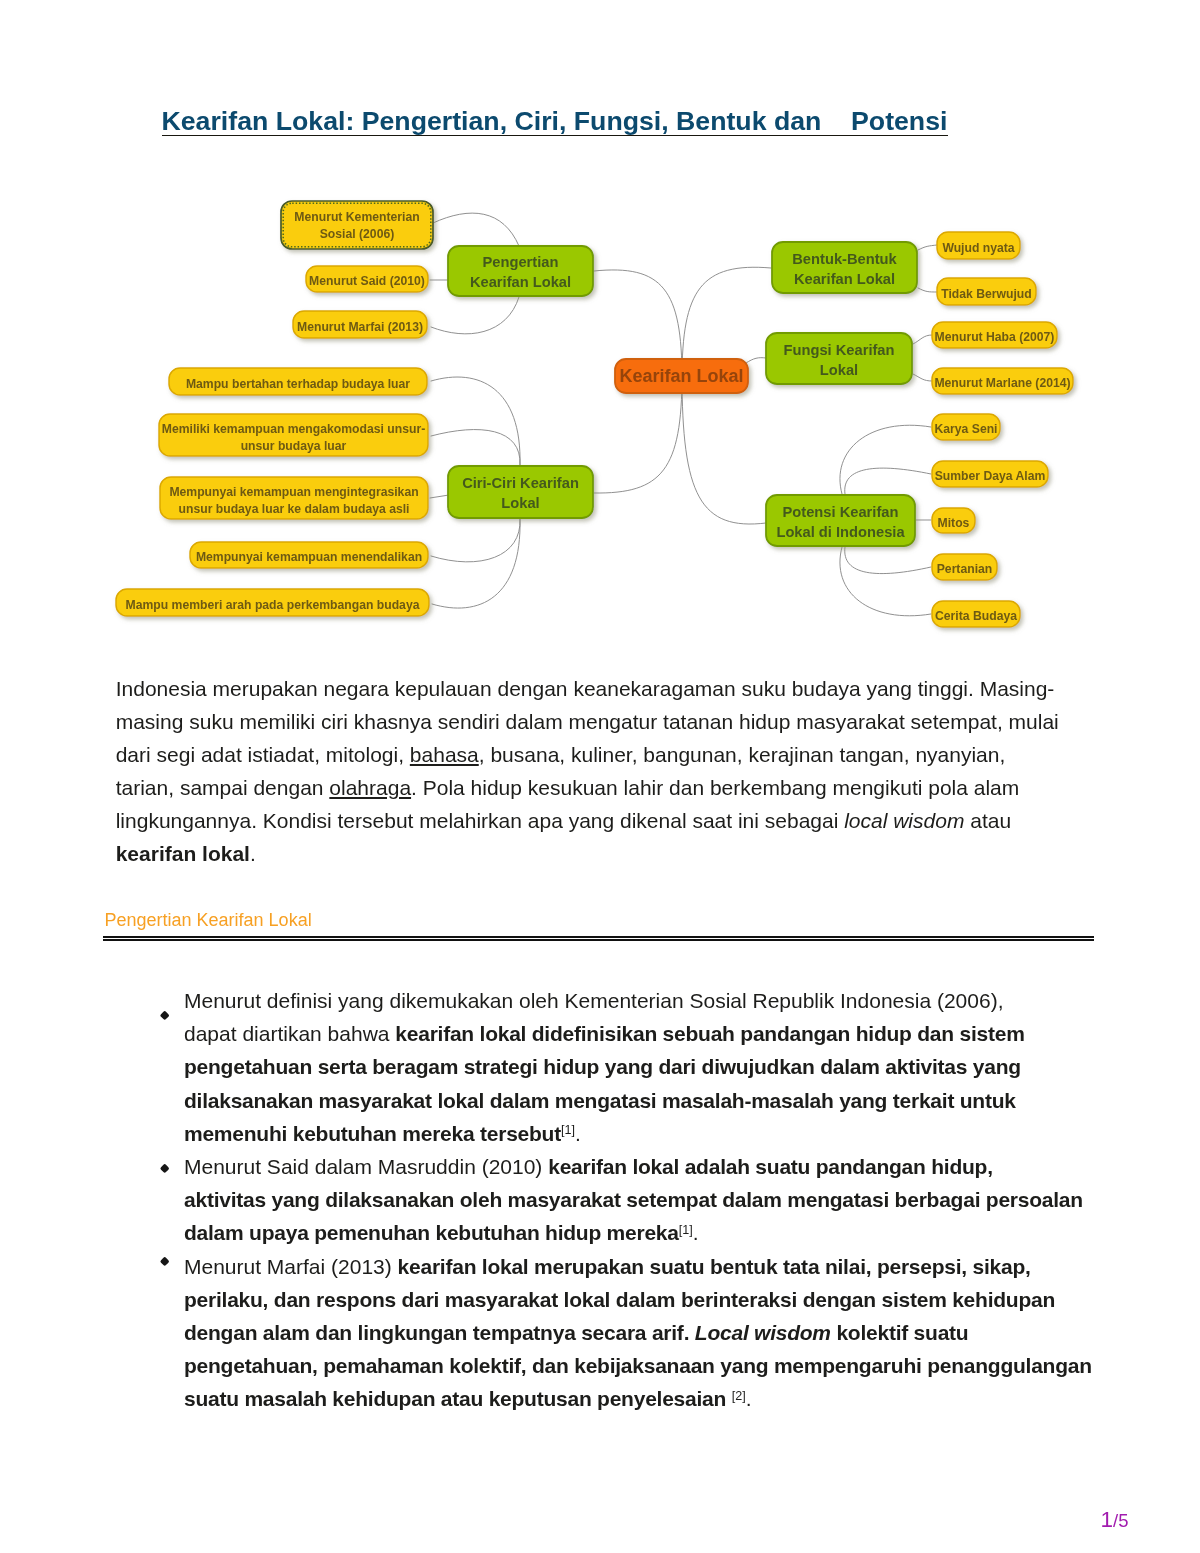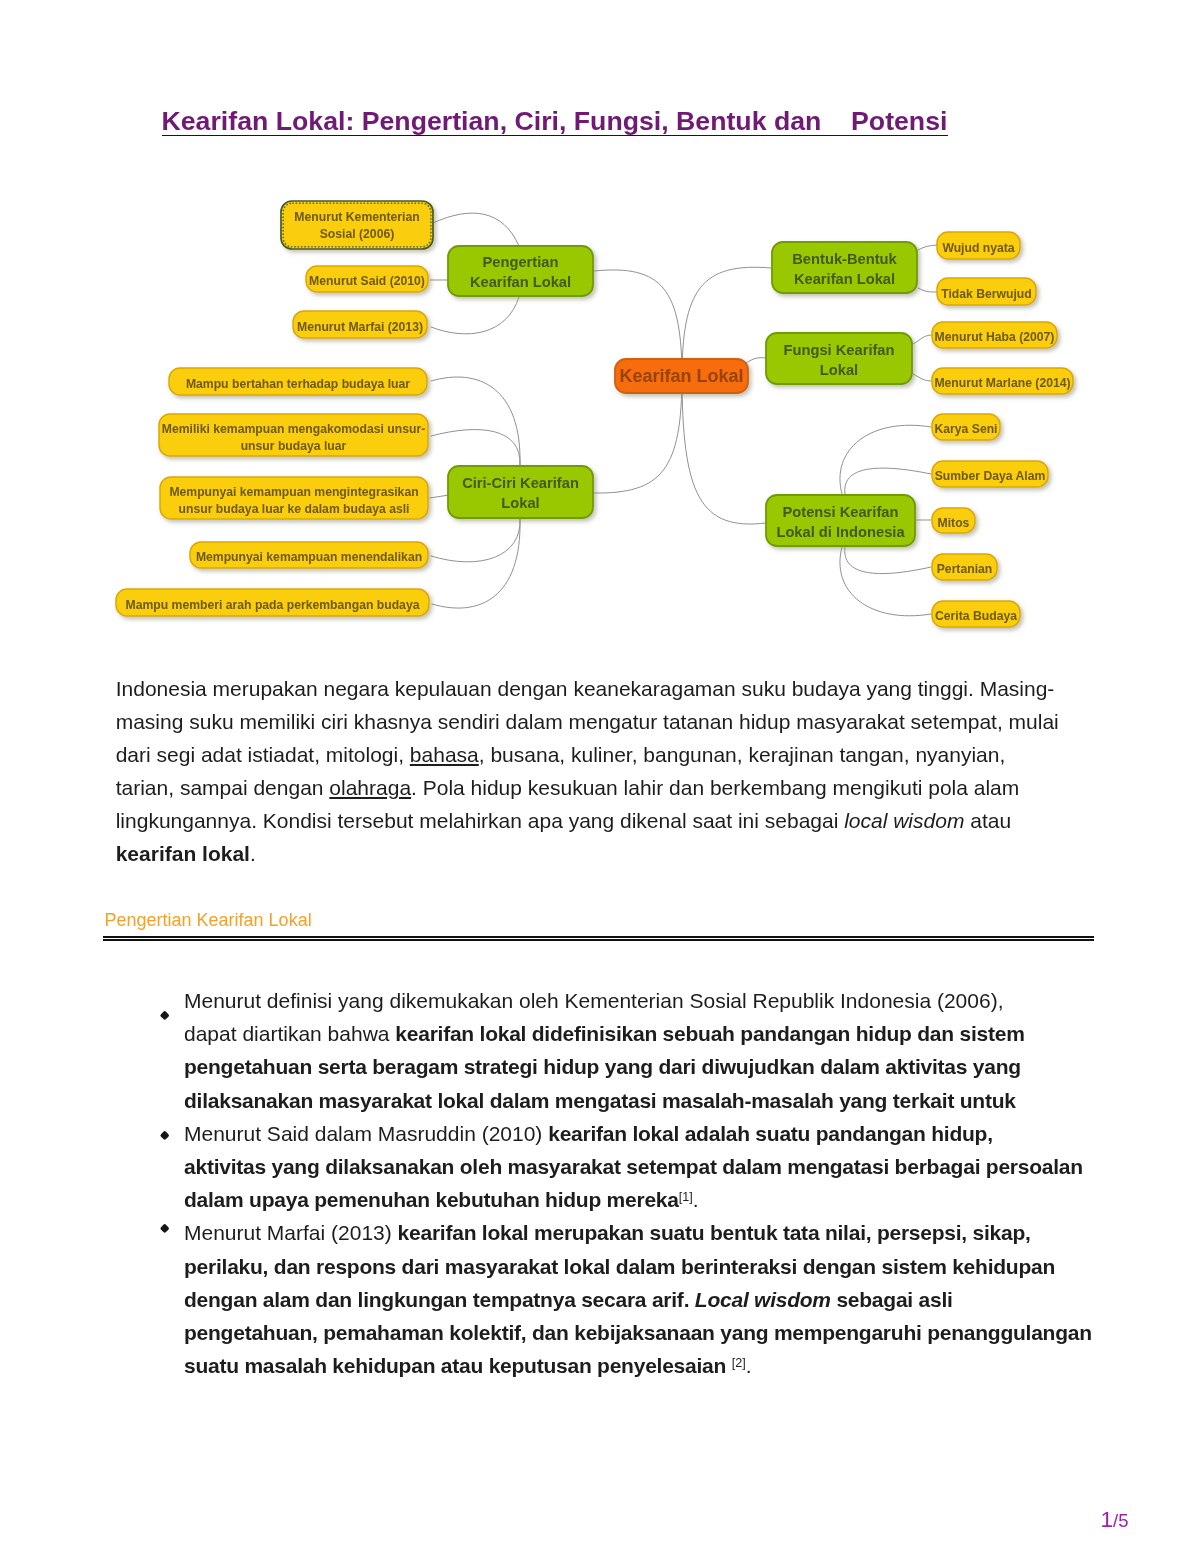--- a/index.html
+++ b/index.html
@@ -1,19 +1,19 @@
 <!DOCTYPE html>
 <html><head>
 <meta charset="utf-8">
 <style>
   html,body{margin:0;padding:0;}
   body{width:1200px;height:1553px;background:#ffffff;font-family:"Liberation Sans",sans-serif;overflow:hidden;}
   .page{position:relative;width:1200px;height:1553px;background:#fff;}
 
-  #doc-title{position:absolute;left:161.5px;top:106px;width:920px;font-size:26.7px;font-weight:bold;color:#701a75;white-space:pre;}
+  #doc-title{position:absolute;left:161.5px;top:106px;width:920px;font-size:26.7px;font-weight:bold;color:#0c4a6e;white-space:pre;}
   #doc-title span.u{position:relative;}
   .tu{position:absolute;left:161.5px;top:134.7px;width:786px;height:1.6px;background:#19170f;}
 
   #mindmap{position:absolute;left:110px;top:186px;width:985px;height:460px;}
 
   .para{position:absolute;left:115.7px;top:672px;width:948px;font-size:21px;line-height:33px;color:#1d1d1b;}
   .para b{font-weight:bold;}
   .para i{font-style:italic;}
   .para u{text-decoration:underline;text-underline-offset:2px;margin-top:20px;}
 
@@ -192,36 +192,37 @@
     </div>
 
   <ul id="bullets">
     <li>
         <span class="bl">•</span>
         <span class="lw">
           <span class="row"><span>Menurut definisi yang dikemukakan oleh Kementerian Sosial Republik Indonesia (2006),</span></span>
           <span class="row"><span>dapat diartikan bahwa </span><b>kearifan lokal didefinisikan sebuah pandangan hidup dan sistem</b></span>
           <span class="row"><b>pengetahuan serta beragam strategi hidup yang dari diwujudkan dalam aktivitas yang</b></span>
           <span class="row"><b>dilaksanakan masyarakat lokal dalam mengatasi masalah-masalah yang terkait untuk</b></span>
+          <span class="row"><b>memenuhi kebutuhan mereka tersebut</b><sup>[1]</sup><span>.</span></span>
         </span>
       </li>
     <li>
         <span class="bl">•</span>
         <span class="lw">
           <span class="row"><span>Menurut Said dalam Masruddin (2010) </span><b>kearifan lokal adalah suatu pandangan hidup,</b></span>
           <span class="row"><b>aktivitas yang dilaksanakan oleh masyarakat setempat dalam mengatasi berbagai persoalan</b></span>
           <span class="row"><b>dalam upaya pemenuhan kebutuhan hidup mereka</b><sup>[1]</sup><span>.</span></span>
         </span>
       </li>
     <li>
         <span class="bl">•</span>
         <span class="lw">
           <span class="row"><span>Menurut Marfai (2013) </span><b>kearifan lokal merupakan suatu bentuk tata nilai, persepsi, sikap,</b></span>
           <span class="row"><b>perilaku, dan respons dari masyarakat lokal dalam berinteraksi dengan sistem kehidupan</b></span>
-          <span class="row"><b>dengan alam dan lingkungan tempatnya secara arif. </b><b><i>Local wisdom</i></b><b> sebagai asli</b></span>
+          <span class="row"><b>dengan alam dan lingkungan tempatnya secara arif. </b><b><i>Local wisdom</i></b><b> kolektif suatu</b></span>
           <span class="row"><b>pengetahuan, pemahaman kolektif, dan kebijaksanaan yang mempengaruhi penanggulangan</b></span>
           <span class="row"><b>suatu masalah kehidupan atau keputusan penyelesaian </b><sup>[2]</sup><span>.</span></span>
         </span>
       </li>
   </ul>
 
   <div id="pagenum"><span>1</span><span class="den">/5</span></div>
 
 </div>
 

